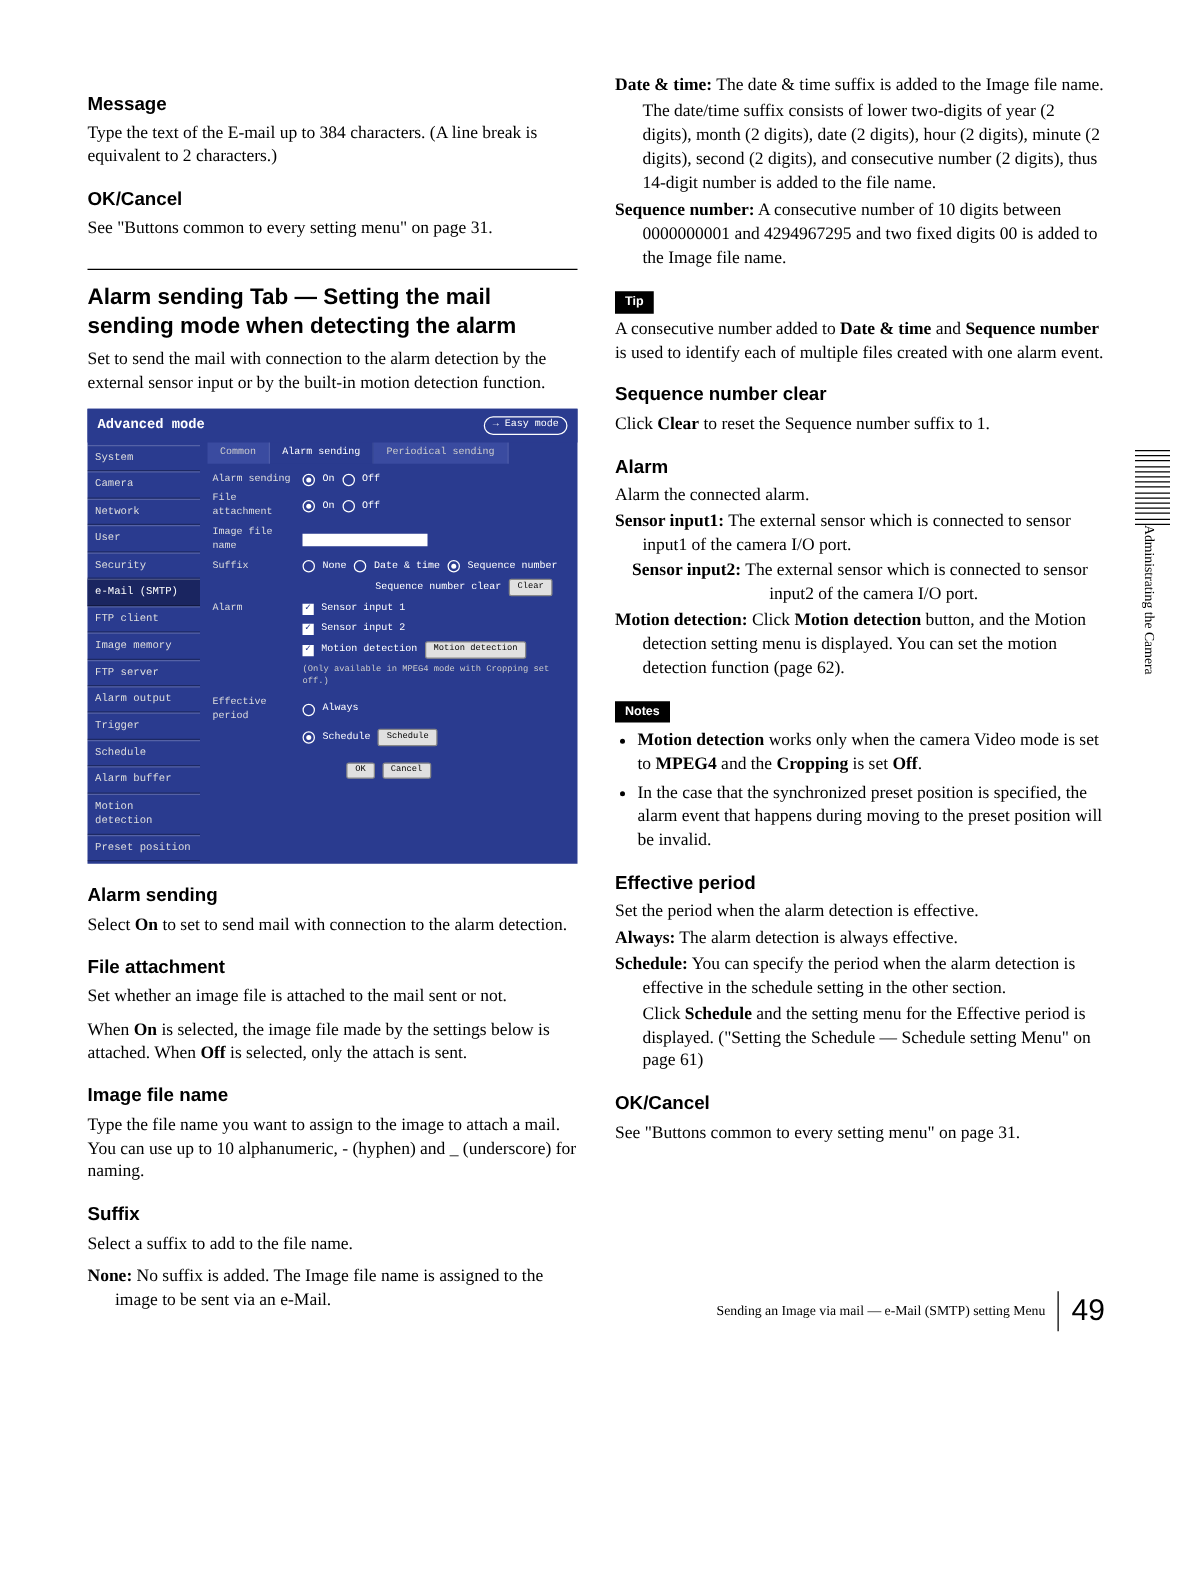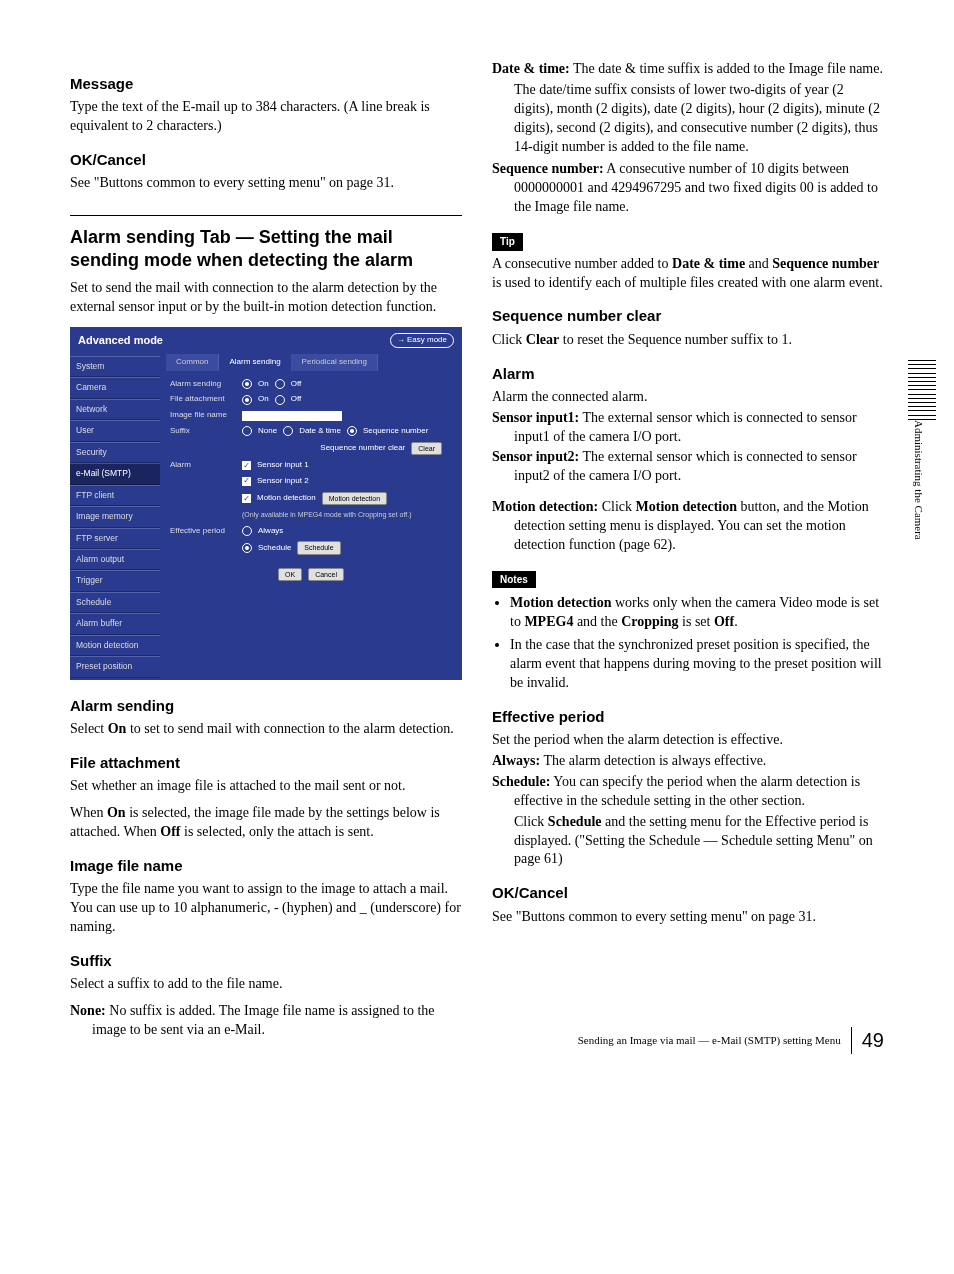--- a/index.html
+++ b/index.html
@@ -59,21 +59,21 @@
     padding-left: 18px;
     margin: 2px 0 8px 0;
   }
   ul.bullets li {
     margin-bottom: 4px;
   }
   
   .screenshot {
     background: #2a3b8f;
     color: #fff;
-    font-family: Liberation Sans, sans-serif;
+    font-family: Liberation Mono, monospace;
     font-size: 9px;
     width: 100%;
     margin: 10px 0 16px 0;
     box-sizing: border-box;
     padding: 0;
   }
   .ss-header {
     display: flex;
     justify-content: space-between;
     align-items: center;
@@ -229,21 +229,21 @@
     position: absolute;
     bottom: 30px;
     right: 70px;
     font-size: 11px;
     display: flex;
     align-items: center;
     gap: 10px;
   }
   .footer .pnum {
     font-family: Arial, Helvetica, sans-serif;
-    font-size: 20px;
+    font-size: 24px;
     border-left: 1px solid #000;
     padding-left: 10px;
   }
   .arrow-icon {
     font-size: 8px;
   }
 </style>
 </head>
 <body>
 
@@ -379,21 +379,21 @@
 
     <div class="label-box">Tip</div>
     <p><span>A consecutive number added to </span><span class="bold">Date &amp; time</span><span> and </span><span class="bold">Sequence number</span><span> is used to identify each of multiple files created with one alarm event.</span></p>
 
     <h3 class="section">Sequence number clear</h3>
     <p><span>Click </span><span class="bold">Clear</span><span> to reset the Sequence number suffix to 1.</span></p>
 
     <h3 class="section">Alarm</h3>
     <p style="margin-bottom:2px;">Alarm the connected alarm.</p>
     <p style="text-indent:-22px;padding-left:22px;margin-bottom:2px;"><span class="bold">Sensor input1:</span><span> The external sensor which is connected to sensor input1 of the camera I/O port.</span></p>
-    <p style="text-indent:-22px;padding-left:22px;margin-bottom:12px;"><span class="bold">Sensor input2:</span><span> The external sensor which is connected to sensor input2 of the camera I/O port.</span></p>
+    <p style="text-indent:-22px;padding-left:22px;margin-bottom:2px;text-align:center;"><span class="bold">Sensor input2:</span><span> The external sensor which is connected to sensor input2 of the camera I/O port.</span></p>
     <p style="text-indent:-22px;padding-left:22px;"><span class="bold">Motion detection:</span><span> Click </span><span class="bold">Motion detection</span><span> button, and the Motion detection setting menu is displayed. You can set the motion detection function (page 62).</span></p>
 
     <div class="label-box">Notes</div>
     <ul class="bullets">
       <li><span class="bold">Motion detection</span><span> works only when the camera Video mode is set to </span><span class="bold">MPEG4</span><span> and the </span><span class="bold">Cropping</span><span> is set </span><span class="bold">Off</span><span>.</span></li>
       <li>In the case that the synchronized preset position is specified, the alarm event that happens during moving to the preset position will be invalid.</li>
     </ul>
 
     <h3 class="section">Effective period</h3>
     <p style="margin-bottom:2px;">Set the period when the alarm detection is effective.</p>

